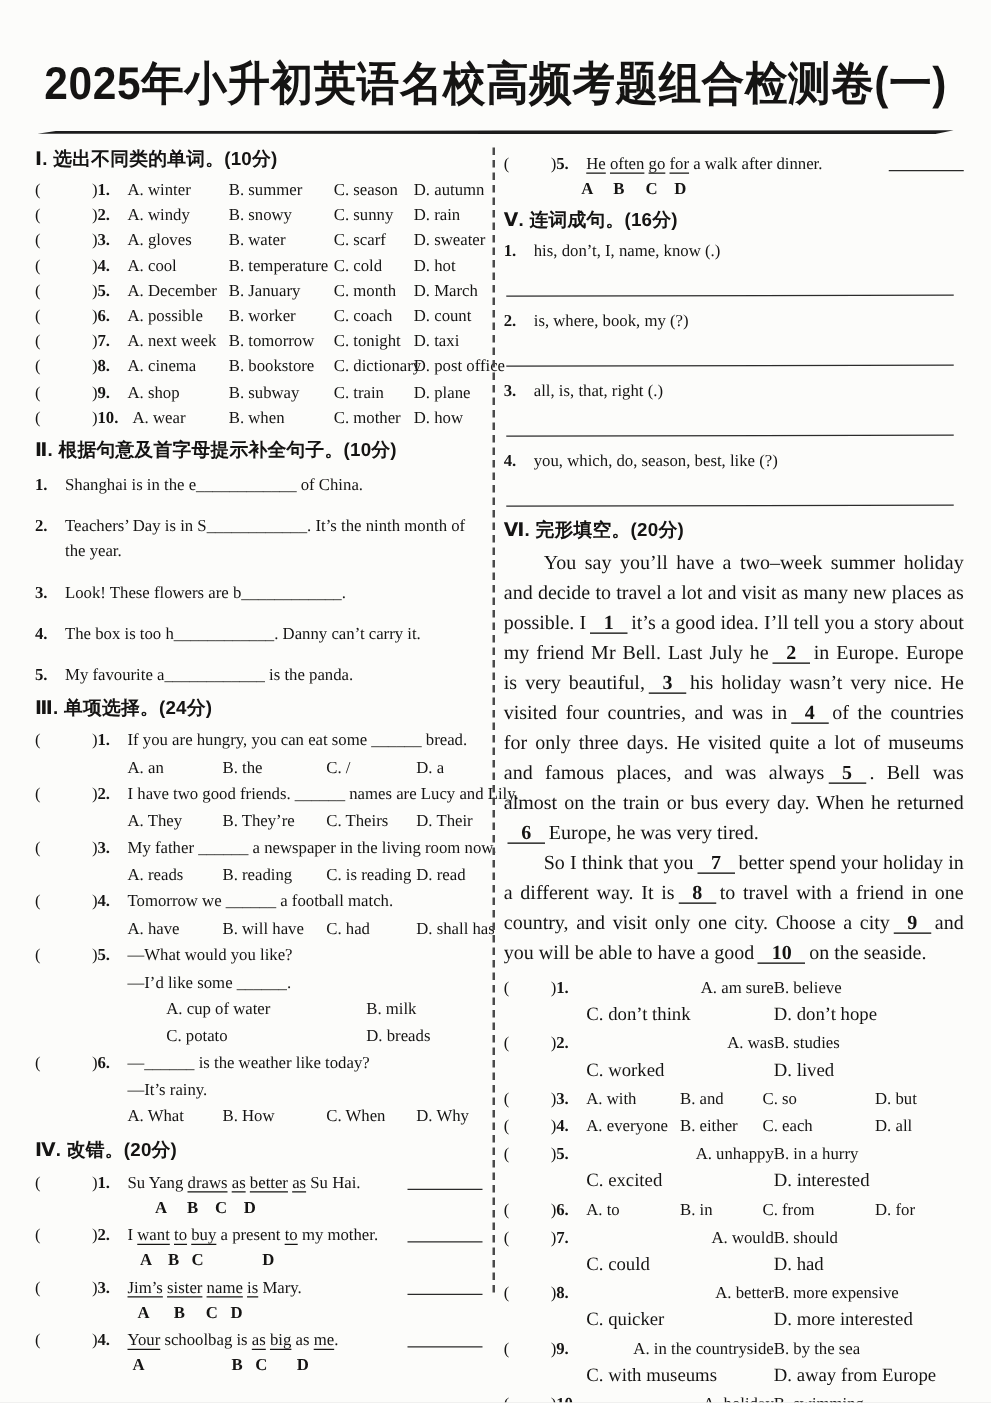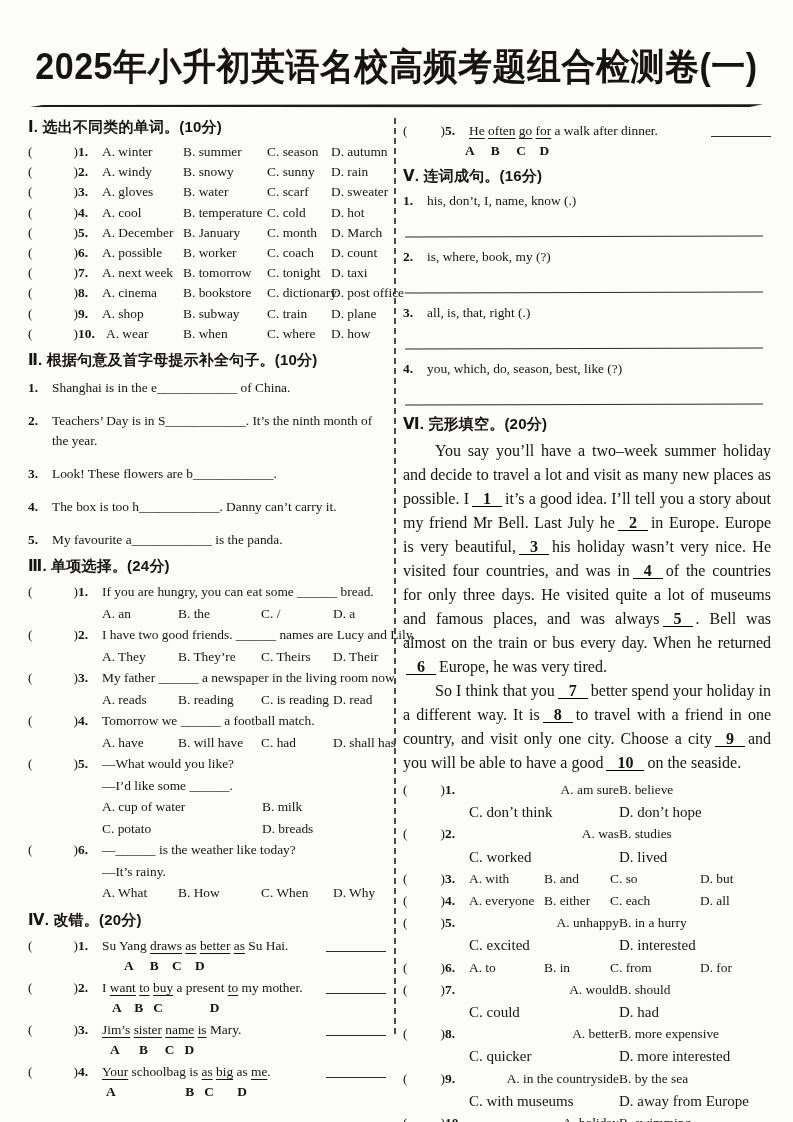--- a/index.html
+++ b/index.html
@@ -24,21 +24,21 @@
   .oa{flex:none;width:81px;} .ob{flex:none;width:84px;} .oc{flex:none;width:64px;} .od{flex:1;min-width:0;}
   
   .s2item{display:flex;font-size:13.4px;line-height:20px;margin-bottom:13px;}
   .s2item .itext{flex:1;white-space:normal;}
   
   .q{line-height:21.5px;}
   .qtext{flex:1;min-width:0;}
   .optline{display:flex;margin-left:74px;font-size:13.4px;line-height:21.5px;white-space:nowrap;}
   .optline .c1{flex:none;min-width:76px;} .optline .c2{flex:none;min-width:83px;}
   .optline .c3{flex:none;min-width:72px;} .optline .c4{flex:1;}
-  .optline2 .c1{flex:none;min-width:160px;}
+  .optline2 .c1{flex:none;min-width:160px;margin-left:31px;}
   .subline{margin-left:74px;font-size:13.4px;line-height:21.5px;}
   
   .s4q{display:flex;align-items:baseline;font-size:13.4px;line-height:21px;white-space:nowrap;margin-top:2px;}
   .u{text-decoration:underline;text-underline-offset:3px;}
   .ansblank{flex:none;width:60px;border-bottom:1.6px solid #2a2a2a;align-self:flex-end;
             margin-left:auto;margin-bottom:4px;}
   .letters{font-size:13.4px;line-height:19px;font-weight:bold;white-space:pre;margin-bottom:1px;}
   
   .vq{line-height:20px;margin-top:2px;}
   .vblank{border-bottom:1.7px solid #2b2b2b;margin:25px 8px 10px 2px;transform:rotate(-.15deg);}
@@ -168,21 +168,21 @@
           <span class="od">D. plane</span>
         </div>
       <div class="row">
           <span class="par">
             <span>(</span>
             <span>)</span>
           </span>
           <span class="numw">10.</span>
           <span class="oa" style="width:77px">A. wear</span>
           <span class="ob">B. when</span>
-          <span class="oc">C. where</span>
+          <span class="oc">C. mother</span>
           <span class="od">D. how</span>
         </div>
 
       <div class="sec-h">Ⅱ. 根据句意及首字母提示补全句子。(10分)</div>
 
       <div class="s2item" style="margin-top:8px">
           <span class="num">1.</span>
           <span class="itext">Shanghai is in the e____________ of China.</span>
         </div>
       <div class="s2item">

